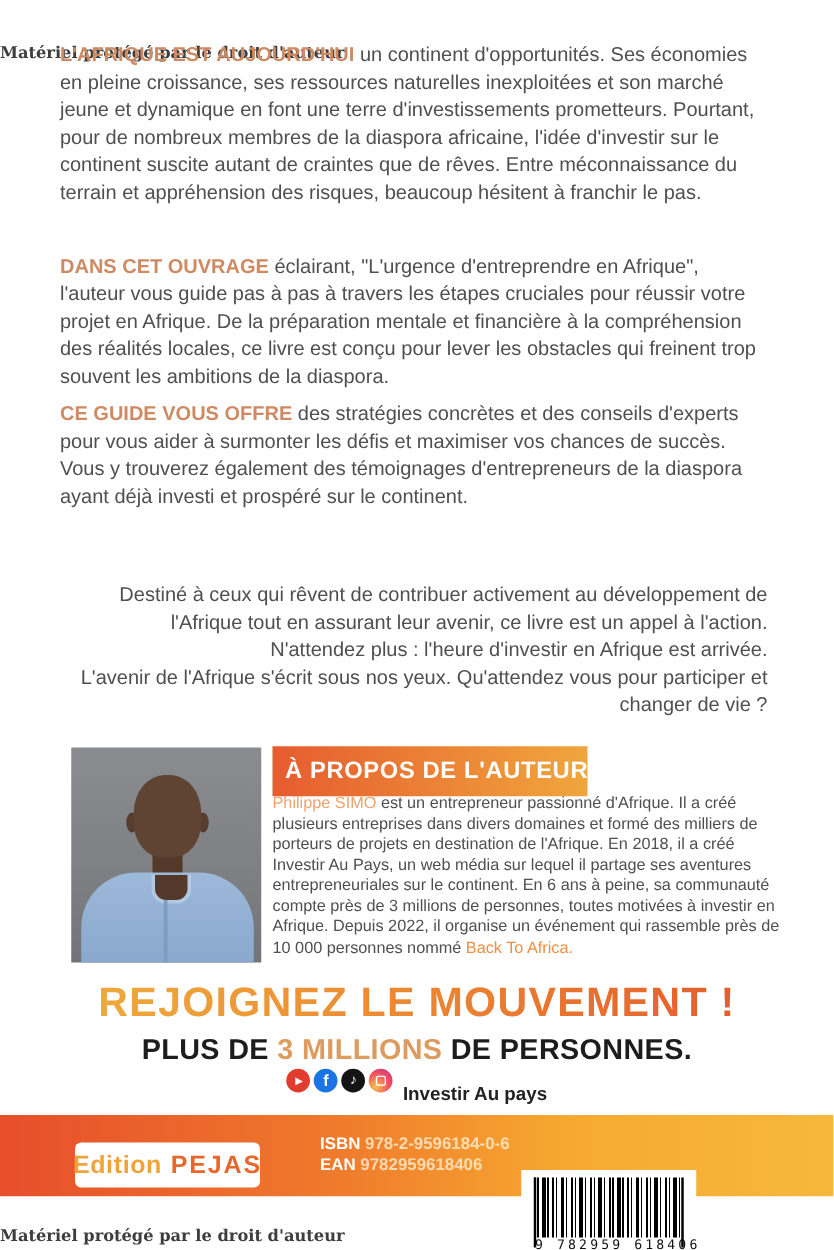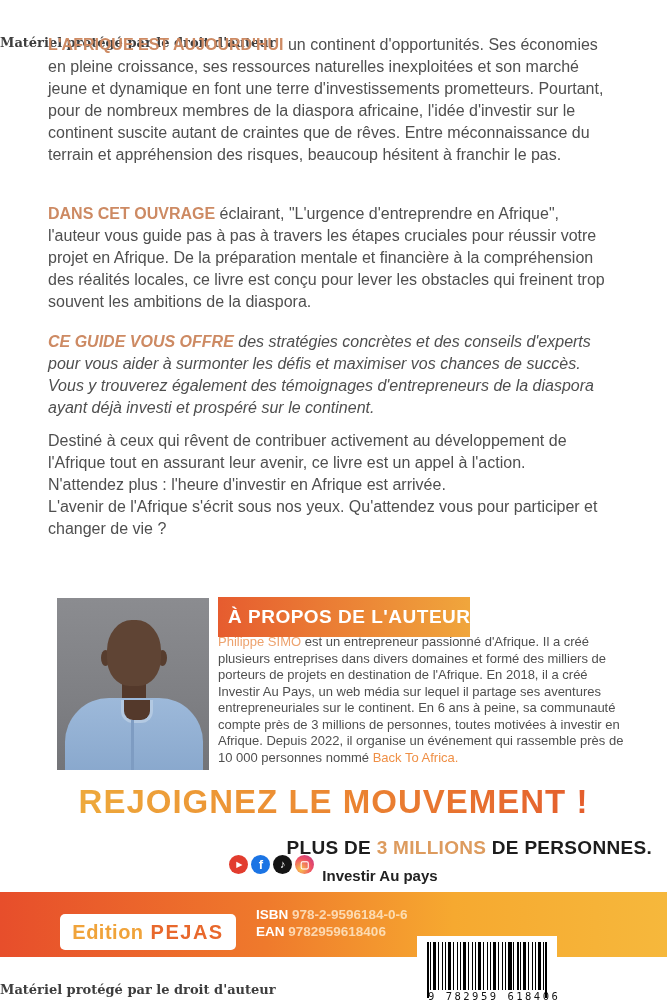--- a/index.html
+++ b/index.html
@@ -9,21 +9,21 @@
   
   .copyright{position:absolute;left:0;right:0;text-align:left;
              font-family:"DejaVu Serif",serif;font-weight:700;font-size:13px;color:#3d3d3d;margin-top:23px;}
   .copyright.top{top:12px;}
   .copyright.bottom{top:959px;}
 
   
   .para{position:absolute;left:48px;width:566px;margin:0;
         font-size:16px;line-height:22px;color:#4f4f4f;white-space:pre-line;}
   .para .lead{font-weight:700;color:#cd8a63;}
-  .p1{top:34px;} .p2{top:203px;} .p3{top:331px;font-style:italic;} .p4{top:430px;}
+  .p1{top:34px;} .p2{top:203px;} .p3{top:321px;} .p4{top:466px;text-align:right;}
 
   
   .photo{position:absolute;left:57px;top:598px;width:152px;height:172px;
          background:linear-gradient(180deg,#8b8c90 0%,#7e7f83 60%,#737478 100%);overflow:hidden;}
   .photo .head{position:absolute;left:50px;top:22px;width:54px;height:66px;
                background:#5f4434;border-radius:46% 46% 42% 42%;}
   .photo .ear{position:absolute;top:52px;width:9px;height:16px;background:#573d2e;border-radius:50%;}
   .photo .ear.l{left:44px;} .photo .ear.r{left:101px;}
   .photo .neck{position:absolute;left:65px;top:82px;width:24px;height:24px;background:#54392b;}
   .photo .shirt{position:absolute;left:8px;top:100px;width:138px;height:74px;
@@ -40,39 +40,39 @@
   .bio{position:absolute;left:218px;top:634px;width:412px;margin:0;
        font-size:13px;line-height:16.5px;color:#4f4f4f;}
   .bio .author-name{color:#eda36f;}
   .bio .hl{color:#ef8f45;text-align:right;}
 
   
   .movement-headline{position:absolute;left:0;right:0;top:783px;text-align:center;margin:0;
       font-weight:800;font-size:33px;letter-spacing:1px;white-space:nowrap;
       color:#e2512b;background:linear-gradient(90deg,#eeb33e 0%,#ec8c33 45%,#e2512b 100%);
       -webkit-background-clip:text;background-clip:text;-webkit-text-fill-color:transparent;}
-  .movement-sub{position:absolute;left:0;right:0;top:822px;text-align:right;margin:15px;
-      font-weight:700;font-size:19px;color:#1d1d1d;letter-spacing:.3px;}
+  .movement-sub{position:absolute;left:0;right:0;top:822px;text-align:center;margin:4px;
+      font-weight:700;font-size:23px;color:#1d1d1d;letter-spacing:.3px;}
   .movement-sub .sub-hl{color:#dd9b5e;}
 
   .social-row{position:absolute;left:0;right:0;top:845px;display:flex;justify-content:center;
               align-items:center;gap:3px;}
   .sicon{width:19px;height:19px;border-radius:50%;display:inline-flex;align-items:center;
          justify-content:center;color:#fff;font-size:10px;line-height:1;}
   .sicon.youtube{background:#e23c2e;font-size:8px;padding-left:1px;box-sizing:border-box;}
   .sicon.facebook{background:#1b74e4;font-weight:700;font-size:13px;}
   .sicon.tiktok{background:#141414;font-size:11px;}
   .sicon.instagram{background:radial-gradient(circle at 30% 75%,#f7c34c 0%,#ee4f63 55%,#b5348d 100%);
                    font-size:10px;font-weight:700;}
   .handle{font-weight:700;font-size:15px;color:#222222;margin-left:5px;margin-top:22px;}
 
   
   .footer-bar{position:absolute;left:0;top:892px;width:667px;height:65px;
       background:linear-gradient(90deg,#e74e2b 0%,#ef7a2c 40%,#f6a930 68%,#f6b83c 100%);}
-  .edition-box{position:absolute;left:60px;top:914px;width:176px;height:36px;background:#ffffff;
+  .edition-box{position:absolute;left:60px;top:914px;width:148px;height:36px;background:#ffffff;
       border-radius:5px;display:flex;align-items:center;justify-content:center;gap:7px;
       font-weight:700;font-size:20px;letter-spacing:.5px;white-space:nowrap;}
   .edition-word{color:#f0a33a;}
   .edition-brand{color:#e8682c;letter-spacing:1.5px;}
   .isbn-block{position:absolute;left:256px;top:906px;font-weight:700;font-size:13.5px;
       line-height:17px;color:#ffffff;white-space:nowrap;}
   .isbn-block .val{color:rgba(255,240,214,.78);font-weight:600;}
 
   .barcode-panel{position:absolute;left:417px;top:936px;width:140px;height:74px;background:#ffffff;}
   .bars{position:relative;margin:6px 10px 0;height:48px;

